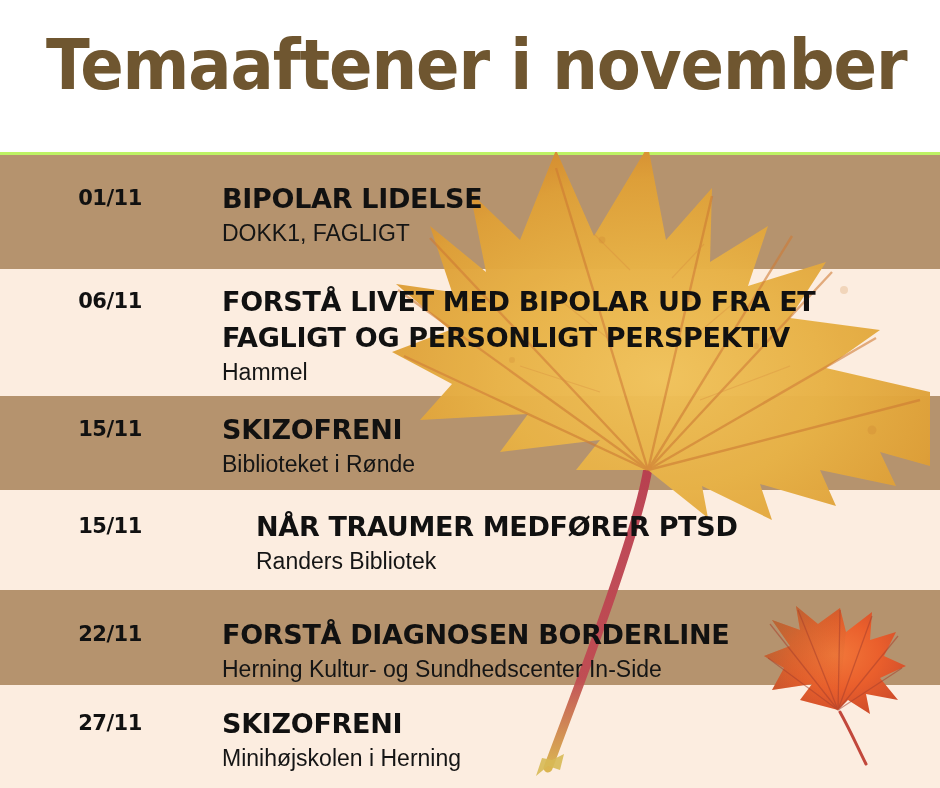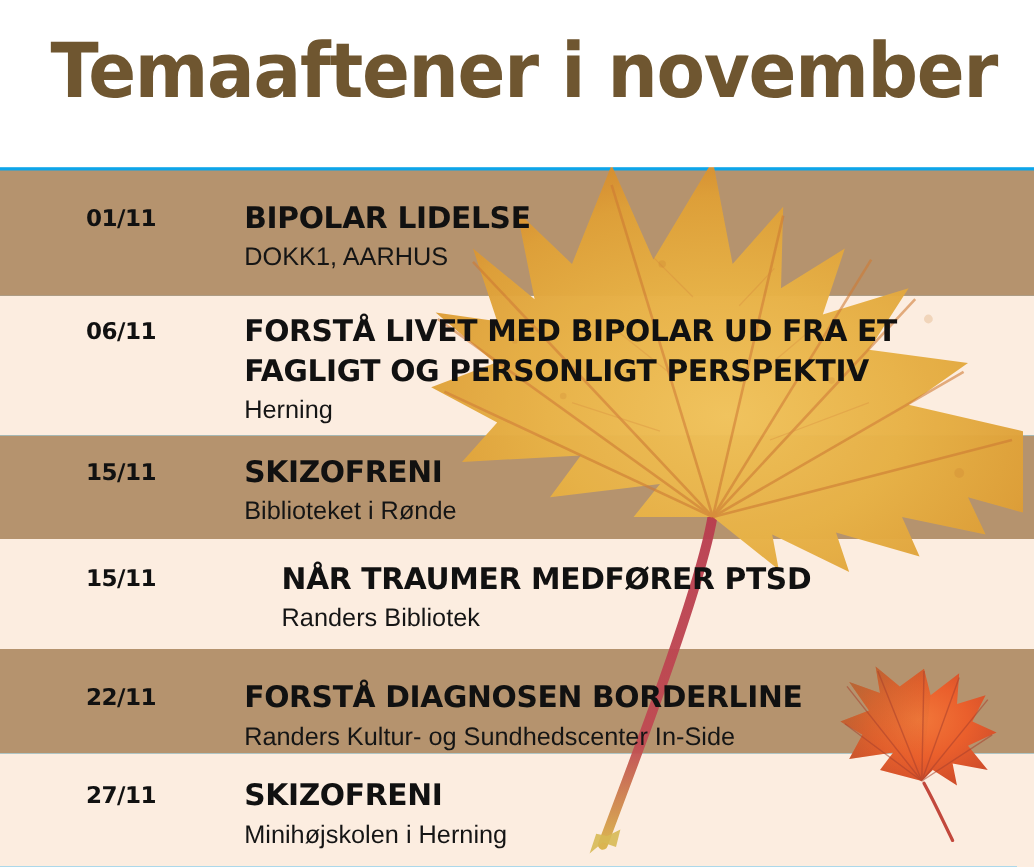--- a/index.html
+++ b/index.html
@@ -8,21 +8,21 @@
     background: #ffffff;
   }
   body {
     font-family: "Liberation Sans", sans-serif;
   }
   #poster {
     position: relative;
     width: 940px;
     height: 788px;
     overflow: hidden;
-    background: #0ea5e9;
+    background: #bef264;
   }
 
   
   .title-area {
     position: absolute;
     left: 0;
     top: 0;
     width: 940px;
     height: 152px;
     background: #ffffff;
@@ -229,50 +229,50 @@
 
   <div class="title-area">
     <div class="poster-title">Temaaftener i november</div>
   </div>
 
   <div class="rows">
       <div class="row" style="top: 155px; height: 114px;">
         <div class="row-date" style="top: 31px;">01/11</div>
         <div class="row-body" style="top: 26px;">
           <div class="row-title">BIPOLAR LIDELSE</div>
-          <div class="row-place">DOKK1, AARHUS</div>
+          <div class="row-place">DOKK1, FAGLIGT</div>
         </div>
       </div>
       <div class="row" style="top: 269px; height: 127px;">
         <div class="row-date" style="top: 19.5px;">06/11</div>
         <div class="row-body" style="top: 14.5px;">
           <div class="row-title">FORSTÅ LIVET MED BIPOLAR UD FRA ET
 FAGLIGT OG PERSONLIGT PERSPEKTIV</div>
-          <div class="row-place">Herning</div>
+          <div class="row-place">Hammel</div>
         </div>
       </div>
       <div class="row" style="top: 396px; height: 94px;">
         <div class="row-date" style="top: 21px;">15/11</div>
         <div class="row-body" style="top: 16px;">
           <div class="row-title">SKIZOFRENI</div>
           <div class="row-place">Biblioteket i Rønde</div>
         </div>
       </div>
       <div class="row" style="top: 490px; height: 100px;">
         <div class="row-date" style="top: 24px;">15/11</div>
         <div class="row-body" style="top: 19px; margin-left: 34px;">
           <div class="row-title">NÅR TRAUMER MEDFØRER PTSD</div>
           <div class="row-place">Randers Bibliotek</div>
         </div>
       </div>
       <div class="row" style="top: 600px; height: 108px;">
         <div class="row-date" style="top: 21.5px;">22/11</div>
         <div class="row-body" style="top: 16.5px;">
           <div class="row-title">FORSTÅ DIAGNOSEN BORDERLINE</div>
-          <div class="row-place">Randers Kultur- og Sundhedscenter In-Side</div>
+          <div class="row-place">Herning Kultur- og Sundhedscenter In-Side</div>
         </div>
       </div>
       <div class="row" style="top: 685px; height: 131px;">
         <div class="row-date" style="top: 25.5px;">27/11</div>
         <div class="row-body" style="top: 20.5px;">
           <div class="row-title">SKIZOFRENI</div>
           <div class="row-place">Minihøjskolen i Herning</div>
         </div>
       </div>
     </div>

